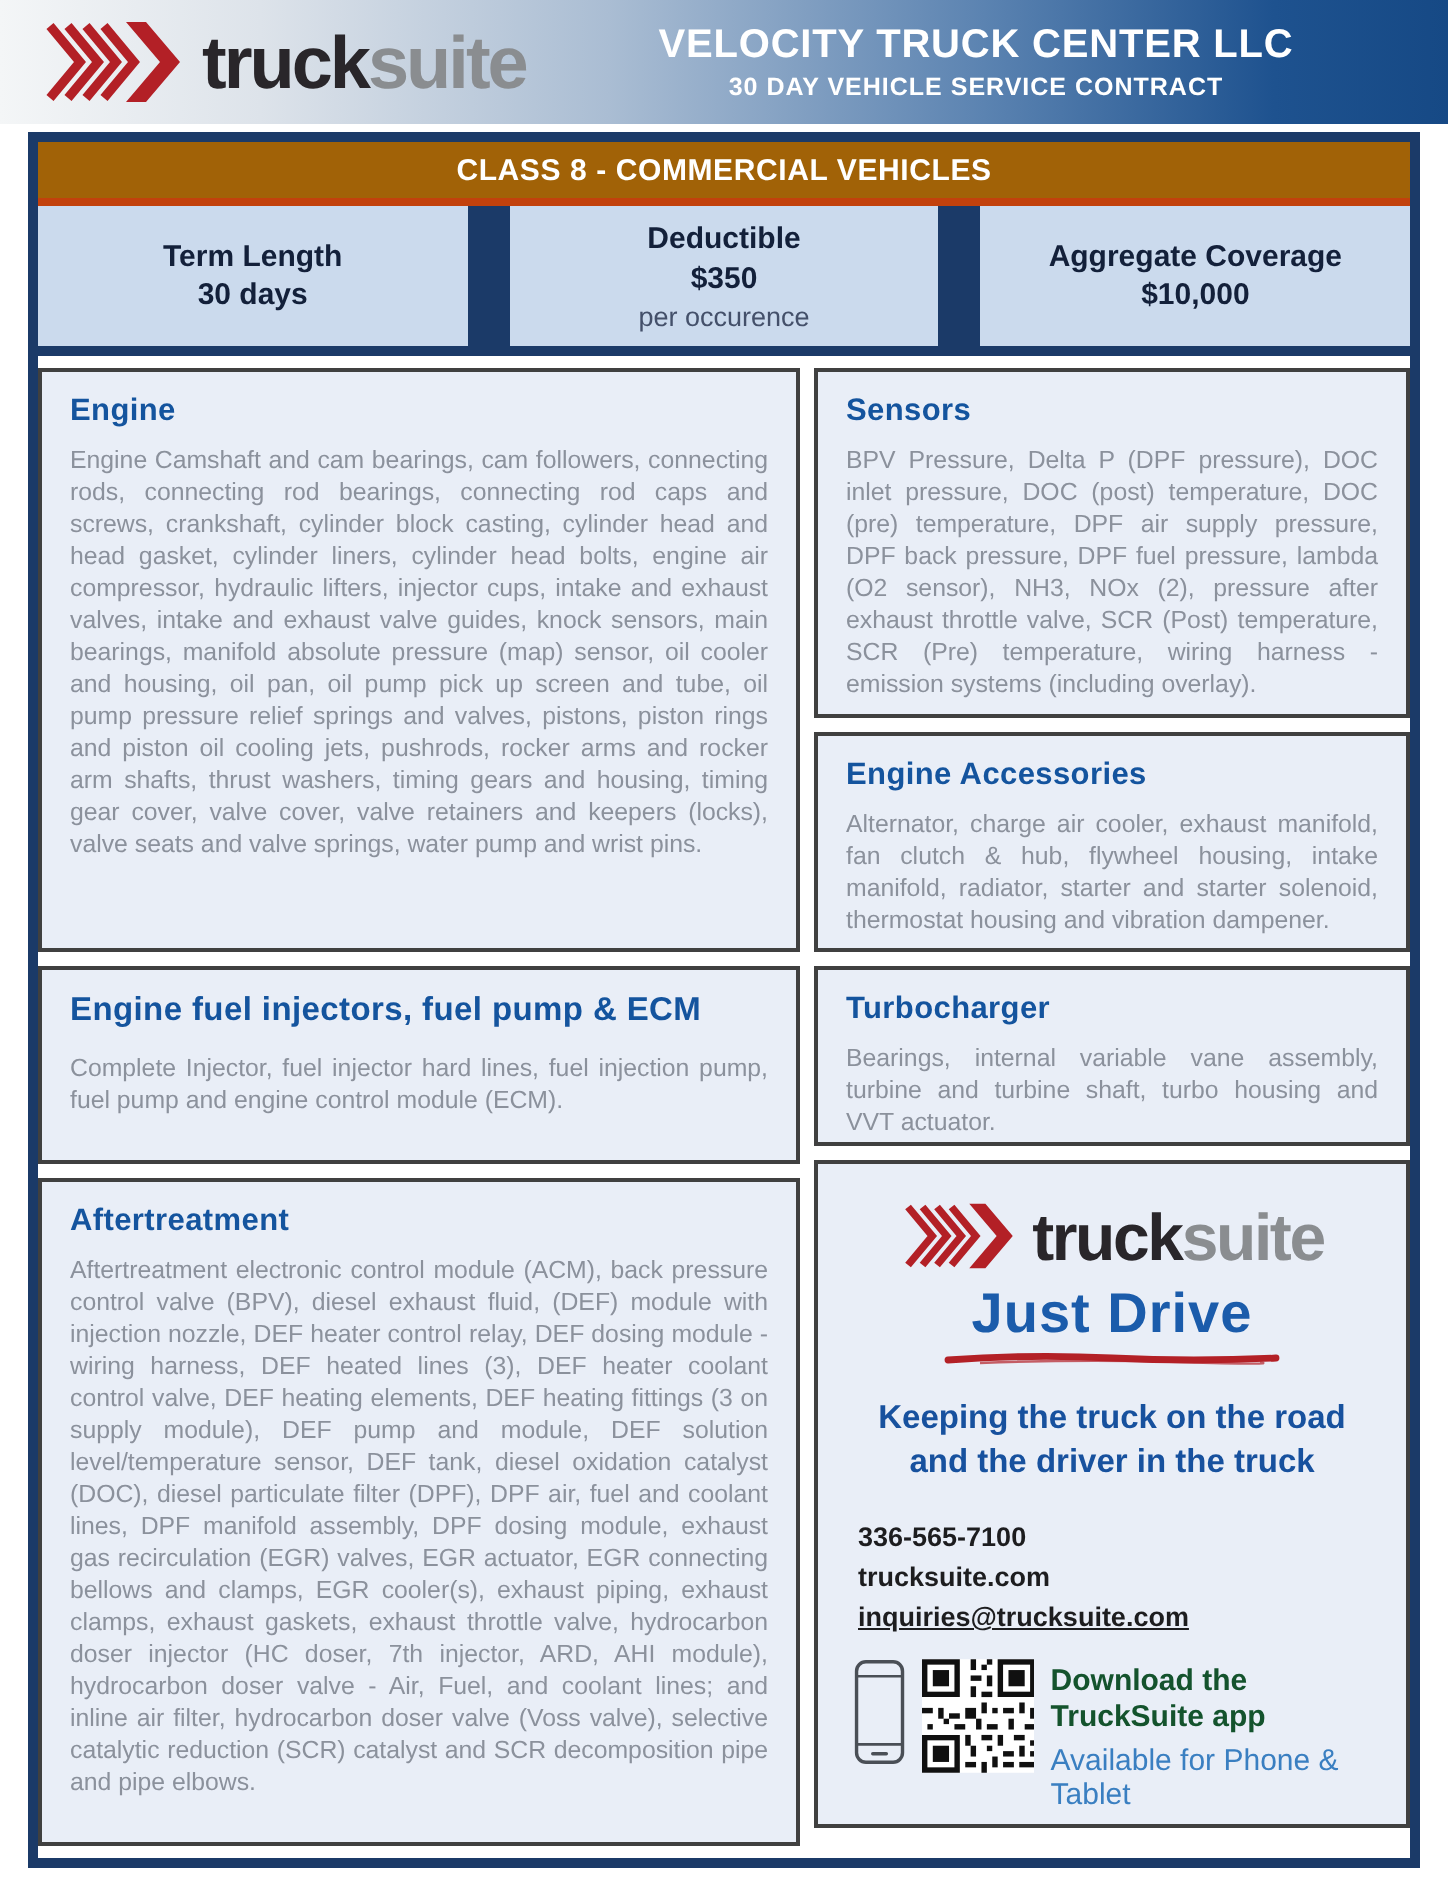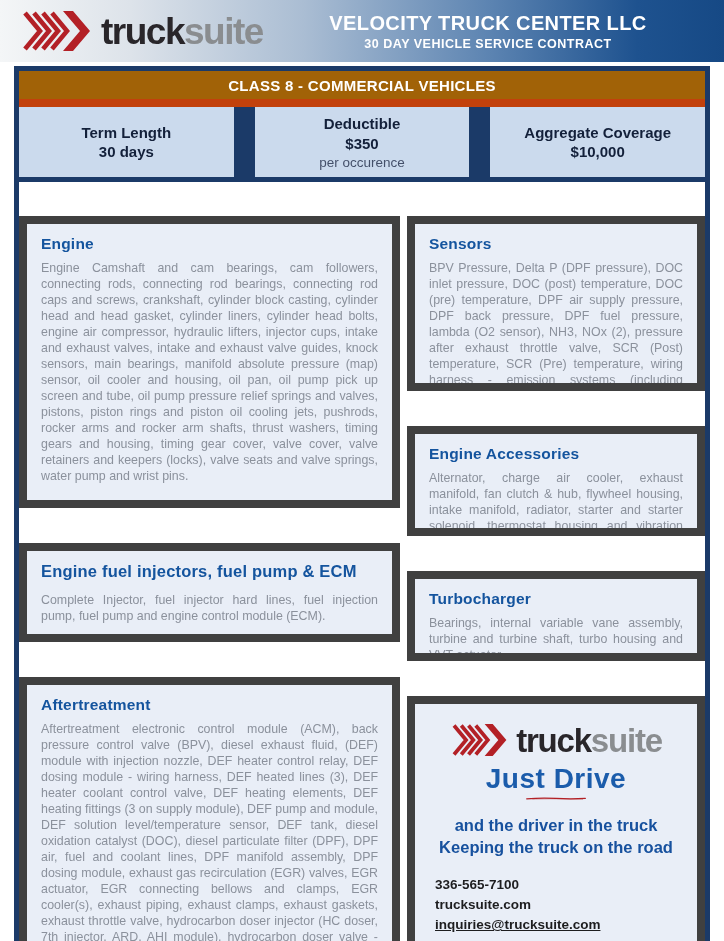--- a/index.html
+++ b/index.html
@@ -24,33 +24,33 @@
 
   
   .doc {
     position:absolute; left:14px; top:66px; width:696px;
     border:5px solid #1b3a68; background:#fff;
   }
   .class-bar {
     height:28px; background:#a16207; color:#fff; display:flex; align-items:center; justify-content:center;
     font-weight:800; font-size:15px; letter-spacing:.3px;
   }
-  .summary-row { display:flex; gap:21px; background:#1b3a68; border-top:8px solid #c2410c; border-bottom:5px solid #1b3a68; }
+  .summary-row { display:flex; gap:21px; background:#1b3a68; border-top:4px solid #c2410c; border-bottom:5px solid #1b3a68; }
   .summary-cell {
     flex:1 1 0; min-height:70px; background:#cbdaed; display:flex; flex-direction:column;
     align-items:center; justify-content:center; padding:5px 4px; text-align:center;
   }
   .cell-label, .cell-value { font-weight:800; font-size:15px; color:#13203a; line-height:1.3; }
   .cell-note { font-size:13.5px; font-weight:400; color:#44506a; margin-top:2px; }
 
   
   .panels { display:flex; gap:7px; padding:6px 0; background:#fff; }
   .col-left { width:381px; display:flex; flex-direction:column; gap:7px; }
   .col-right { flex:1; display:flex; flex-direction:column; gap:7px;border-radius:23px; }
-  .panel { border:8px solid #404040; background:#e9eef7; padding:9px 14px; overflow:hidden;margin-top:28px; }
+  .panel { border:2px solid #404040; background:#e9eef7; padding:9px 14px; overflow:hidden; }
   .panel h3 { margin:2px 0 7px; font-size:15.5px; font-weight:700; color:#14549e; letter-spacing:.2px; }
   .panel p { margin:0; font-size:12.4px; line-height:16px; color:#8b919c; text-align:justify; }
   .p-engine { height:292px; }
   .p-fuel { height:99px; }
   .p-fuel h3 { margin-bottom:11px; font-size:16.5px; }
   .p-after { height:334px; }
   .p-sensors { height:175px; }
   .p-acc { height:110px; }
   .p-turbo { height:90px; }
 
@@ -154,22 +154,22 @@
             <path d="M43 2 L60 22 L43 42 L53 42 L70 22 L53 2 Z" fill="#b32026"></path>
           </svg>
           <div class="brand-logo-text"><span>truck</span><span class="suite">suite</span></div>
         </div>
         <div class="slogan">Just Drive</div>
         <svg class="slogan-underline" width="172" height="9" viewBox="0 0 172 9">
           <path d="M4 5 Q45 2 86 4 T168 4" fill="none" stroke="#b32026" stroke-width="3.4" stroke-linecap="round"></path>
           <path d="M20 6.5 Q70 4.5 120 6 T160 6.2" fill="none" stroke="#b32026" stroke-width="1.2" opacity="0.7"></path>
         </svg>
         <div class="tagline">
+          <div>Keeping the truck on the road</div>
           <div>and the driver in the truck</div>
-          <div>Keeping the truck on the road</div>
         </div>
         <div class="contact">
           <div>336-565-7100</div>
           <div>trucksuite.com</div>
           <div class="email">inquiries@trucksuite.com</div>
         </div>
         <div class="download-row">
           <svg width="27" height="56" viewBox="0 0 30 62">
             <rect x="1.5" y="1.5" width="27" height="59" rx="5.5" fill="none" stroke="#4a4f56" stroke-width="2"></rect>
             <line x1="2" y1="10" x2="28" y2="10" stroke="#4a4f56" stroke-width="1.6"></line>

